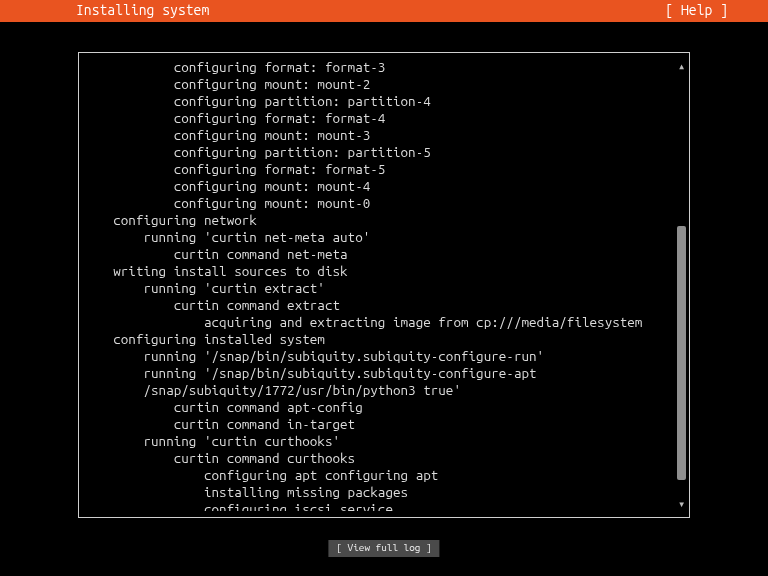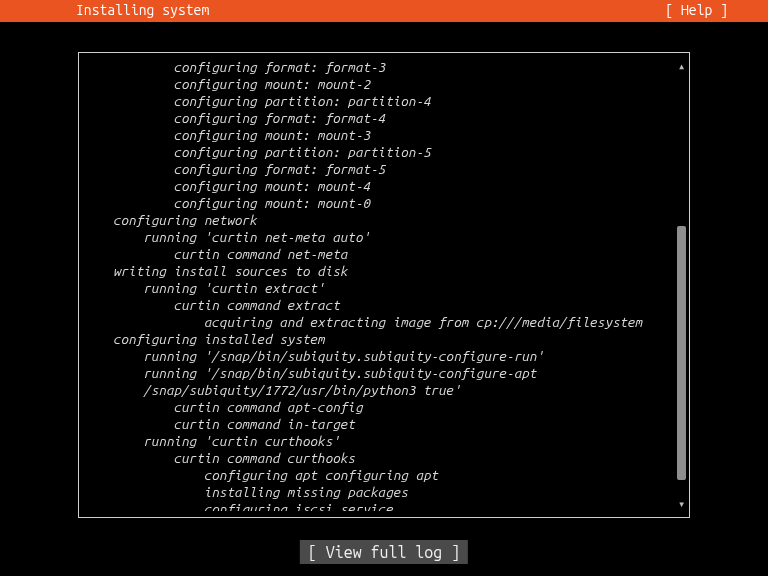--- a/index.html
+++ b/index.html
@@ -44,21 +44,21 @@
   .log-inner {
     position: relative;
     width: 100%;
     height: 100%;
     overflow: hidden;
     color: #dcdcdc;
     font-size: 13.5px;
     line-height: 17px;
     white-space: pre;
   }
-  .log-line { white-space: pre-wrap; word-break: break-word; font-style: italic; }
+  .log-line { white-space: pre-wrap; word-break: break-word; }
   .scrollbar {
     position: absolute;
     right: 3px;
     top: 8px;
     bottom: 8px;
     width: 9px;
   }
   .scroll-arrow {
     color: #bbbbbb;
     font-size: 12px;
@@ -83,21 +83,21 @@
     border-radius: 2px;
   }
   .bottom-btn {
     position: absolute;
     left: 50%;
     transform: translateX(-50%);
     top: 518px;
     background: #4a4a4a;
     color: #f0f0f0;
     padding: 2px 8px;
-    font-size: 16px;
+    font-size: 10px;
     white-space: pre;
     cursor: pointer;
     user-select: none;
   }
 </style>
 </head>
 <body>
 
 <div class="header">
   <span class="title">Installing system</span>

